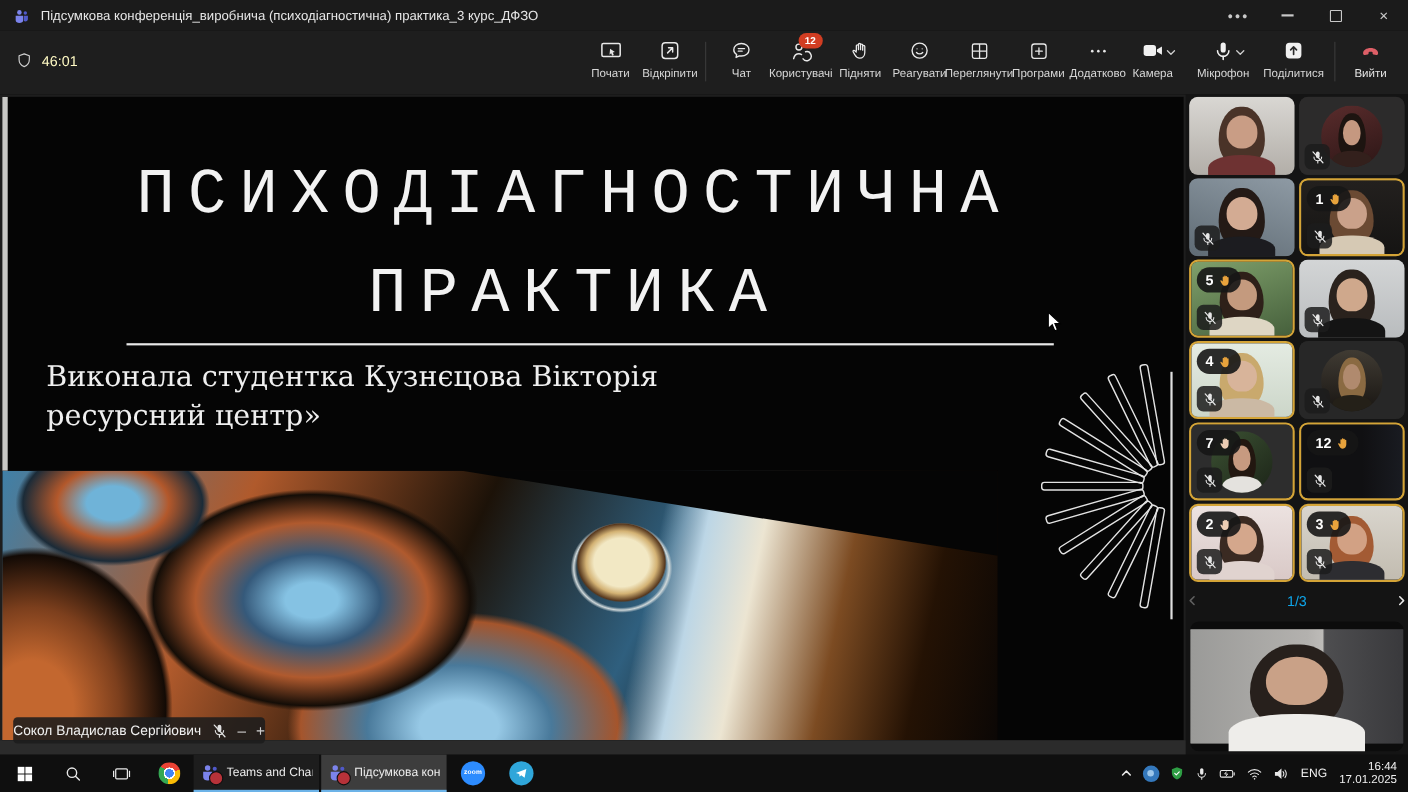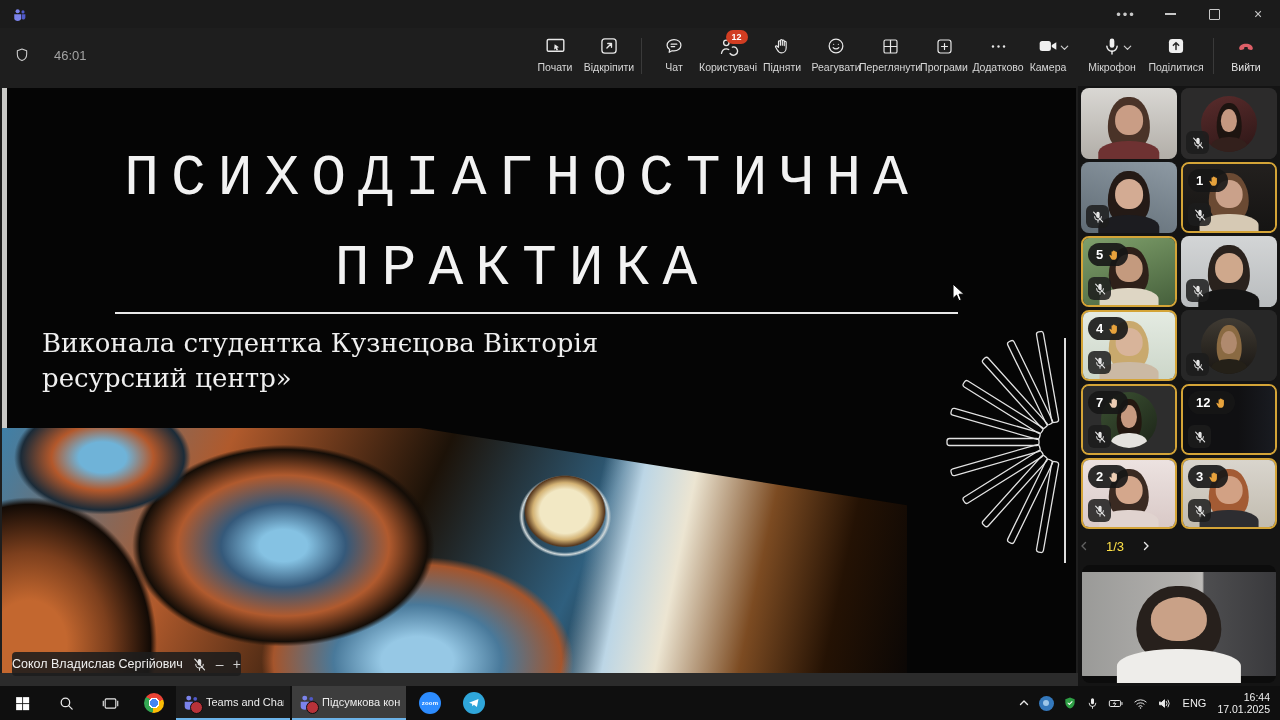--- a/index.html
+++ b/index.html
@@ -11,21 +11,21 @@
   .titlebar .appicon{margin:0 10px 0 12px;}
   .titlebar .title{font-size:12px;color:#e6e6e6;}
   .titlebar .spacer{flex:1;}
   .tb-ctl{width:44px;height:28px;display:flex;align-items:center;justify-content:center;color:#c8c8c8;font-size:14px;}
   .tb-ctl .minline{width:11px;height:1.5px;background:#c8c8c8;}
   .tb-ctl .maxbox{width:9px;height:9px;border:1.2px solid #c8c8c8;border-radius:1px;}
   .tb-ctl.dots{letter-spacing:2px;font-size:13px;}
 
   
   .toolbar{position:absolute;left:0;top:28px;width:1280px;height:58px;background:#1e1e1e;}
-  .timer{position:absolute;left:14px;top:19px;display:flex;align-items:center;gap:24px;font-size:13px;color:#a3a3a3;}
+  .timer{position:absolute;left:14px;top:19px;display:flex;align-items:center;gap:8px;font-size:13px;color:#fef9c3;}
   .tb-group{position:absolute;top:7px;display:flex;align-items:flex-start;}
   .g-center{left:528px;}
   .g-right{left:1016px;}
   .tbtn{width:54px;display:flex;flex-direction:column;align-items:center;gap:4px;color:#d6d6d6;font-size:10.5px;position:relative;cursor:default;}
   .tbtn .ic{height:22px;display:flex;align-items:center;justify-content:center;position:relative;}
   .vsep{width:1px;height:36px;background:#3a3a3a;margin:3px 5px 0 5px;}
   .redbadge{position:absolute;top:-5px;right:-9px;min-width:16px;height:14px;border-radius:8px;background:#d13d22;color:#fff;font-size:9px;font-weight:bold;display:flex;align-items:center;justify-content:center;padding:0 3px;}
   .chev{position:absolute;right:-11px;top:7px;}
   .devbtn{width:64px;}
   .leave-lbl{color:#e6e6e6;}
@@ -74,21 +74,21 @@
   .person .hair{position:absolute;left:50%;top:13%;width:44%;height:74%;transform:translateX(-50%);background:var(--hair,#222);border-radius:46% 46% 38% 38% / 56% 56% 42% 42%;}
   .person .face{position:absolute;left:50%;top:24%;width:29%;height:42%;transform:translateX(-50%);background:var(--skin,#c9a);border-radius:50% 50% 46% 46%;}
   .person .torso{position:absolute;left:50%;bottom:-8%;width:64%;height:34%;transform:translateX(-50%);background:var(--top,#333);border-radius:48% 48% 0 0;}
   .avatarwrap{position:absolute;left:50%;top:50%;transform:translate(-50%,-50%);width:56px;height:56px;border-radius:50%;overflow:hidden;}
   .avatarwrap .scene{position:absolute;inset:0;}
   .badge{position:absolute;top:5px;left:5px;height:23px;background:rgba(22,22,22,.9);border-radius:12px;display:flex;align-items:center;gap:4px;padding:0 7px 0 8px;z-index:4;}
   .badge .num{font-size:13px;font-weight:bold;color:#fff;}
   .hand-ic{color:#e8a33c;}
   .hand-pale .hand-ic{color:#eccdb4;}
   .mute{position:absolute;left:5px;bottom:5px;width:23px;height:23px;background:rgba(28,28,28,.85);border-radius:6px;display:flex;align-items:center;justify-content:center;z-index:4;}
-  .pager{position:absolute;left:0;top:447px;width:202px;height:26px;display:flex;align-items:center;justify-content:flex-start;gap:16px;font-size:13px;color:#fde047;}
+  .pager{position:absolute;left:0;top:447px;width:202px;height:26px;display:flex;align-items:center;justify-content:space-between;gap:16px;font-size:13px;color:#0ea5e9;}
   .pager .pchev{display:flex;}
   .pchev.dim{opacity:.45;}
   .selftile{position:absolute;left:4px;top:479px;width:194px;height:118px;border-radius:8px;overflow:hidden;background:#0c0c0c;}
   .selftile .scene{top:7px;bottom:7px;}
 
   
   .t1{--bg:linear-gradient(180deg,#d9d7d3,#b2aea8);--hair:#4a3328;--skin:#c99d85;--top:#6e3232;}
   .t2s{--bg:#2c2b2b;}
   .t2a{--bg:linear-gradient(160deg,#5a2c2c,#2c1616);--hair:#1d1410;--skin:#c59880;--top:#33201c;}
   .t3{--bg:linear-gradient(200deg,#8e9aa4,#5f6b74);--hair:#241a16;--skin:#d3ab93;--top:#1c1c20;}
@@ -156,20 +156,21 @@
     </symbol>
   </defs>
 </svg>
 
 <div class="titlebar">
   <span class="appicon">
     <svg width="15" height="15">
         <use href="#i-teams"></use>
       </svg>
   </span>
+  <span class="title">Підсумкова конференція_виробнича (психодіагностична) практика_3 курс_ДФЗО</span>
   <span class="spacer"></span>
   <div class="tb-ctl dots">•••</div>
   <div class="tb-ctl">
       <span class="minline"></span>
     </div>
   <div class="tb-ctl">
       <span class="maxbox"></span>
     </div>
   <div class="tb-ctl">×</div>
 </div>

